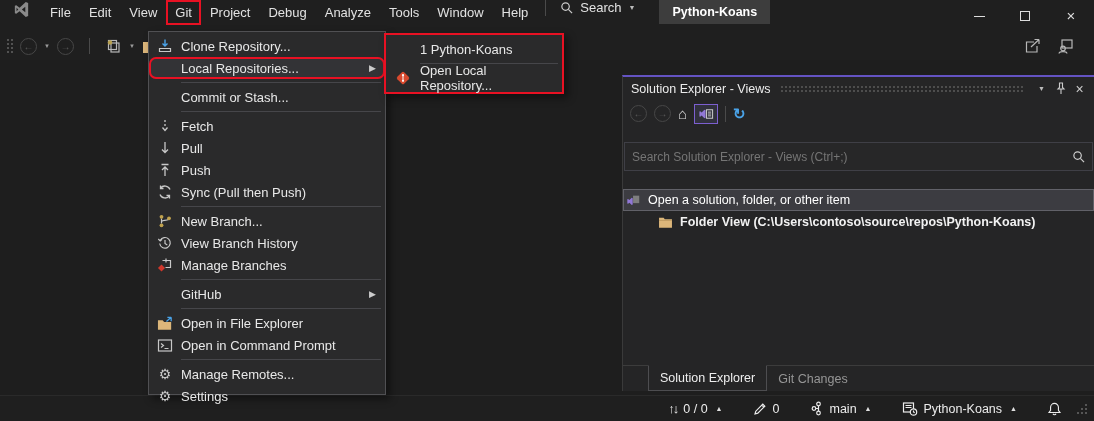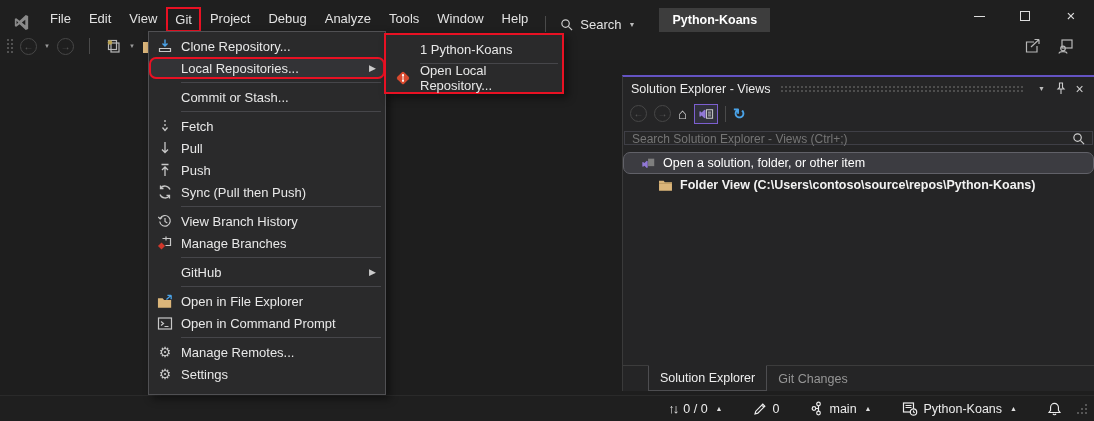--- a/index.html
+++ b/index.html
@@ -7,21 +7,21 @@
   body {
     background:#1e1e1e;
     font-family:"Liberation Sans", sans-serif;
     color:#cccccc;
     position:relative;
     overflow:hidden;
   }
   svg { display:block; }
 
   
-  .titlebar { height:32px; background:#1f1f1f; display:flex; align-items:flex-end; font-size:13px; }
+  .titlebar { height:32px; background:#1f1f1f; display:flex; align-items:flex-start; font-size:13px; }
   .vs-logo { margin:0 10px 0 12px; }
   .menu-item { padding:0 9px; height:26px; line-height:26px; color:#e2e2e2; white-space:nowrap; }
   .menu-item.annotated { border:2px solid #e81123; padding:0 7px; height:25px; line-height:21px; }
   .tb-sep { width:1px; height:16px; background:#4a4a4a; margin:0 8px; }
   .search-box { display:flex; align-items:center; gap:7px; color:#e2e2e2; padding:0 6px; }
   .caret-down { font-size:7px; color:#bbbbbb; }
   .doc-badge { background:#3d3d3d; color:#ffffff; font-weight:bold; font-size:12.5px; padding:5px 13px; margin-left:18px; }
   .win-controls { margin-left:auto; display:flex; height:32px; }
   .win-btn { width:46px; display:flex; align-items:center; justify-content:center; color:#dddddd; }
   .min-glyph { width:11px; height:1px; background:#dddddd; }
@@ -60,28 +60,28 @@
     display:flex; flex-direction:column; z-index:5; }
   .panel-title { height:23px; display:flex; align-items:center; padding:0 5px 0 8px; font-size:12.5px; color:#ececec; }
   .title-dots { flex:1; height:9px; margin:2px 8px 0 10px;
     background-image:radial-gradient(#4d4d4d .8px, transparent 1px); background-size:4px 4px; }
   .pt-btn { width:19px; height:19px; display:flex; align-items:center; justify-content:center; color:#cccccc; }
   .panel-toolbar { height:27px; display:flex; align-items:center; gap:7px; padding:0 7px; }
   .views-btn { border:1px solid #7c5fd0; background:#31313d; padding:2px 3px; display:flex; align-items:center; }
   .home-glyph { font-size:15px; color:#dddddd; line-height:15px; }
   .refresh-glyph { font-size:15px; font-weight:bold; color:#4aa3e8; line-height:15px; }
   .ptb-sep { width:1px; height:16px; background:#4a4a4a; }
-  .panel-search { height:14px; margin:4px 1px; border:1px solid #3f3f46; background:#272728; display:flex; align-items:flex-start; }
+  .panel-search { height:29px; margin:15px 1px; border:1px solid #3f3f46; background:#272728; display:flex; align-items:center; }
   .panel-search input { flex:1; background:transparent; border:none; outline:none; color:#b8b8b8;
     font-size:12px; font-family:"Liberation Sans",sans-serif; padding:0 7px; }
   .panel-search .mag { padding:0 7px; }
   .tree { flex:1; padding-top:3px; }
   .tree-row { height:22px; display:flex; align-items:center; gap:7px; font-size:12.5px; color:#dddddd; }
   .tree-row.selected { background:#3c3c41; border:1px solid #616168; color:#ffffff; }
-  .indent1 { padding-left:17px;border-radius:7px; } .indent2 { padding-left:35px; }
+  .indent1 { padding-left:2px; } .indent2 { padding-left:35px; }
   .bold { font-weight:bold; color:#f2f2f2; }
   .panel-tabs { height:26px; display:flex; align-items:stretch; border-top:1px solid #3c3c3c; }
   .tab { display:flex; align-items:center; padding:0 11px; font-size:12.5px; color:#969696; }
   .tab.active { border:1px solid #4d4d50; border-top:1px solid #252526; margin-top:-1px; margin-left:25px; color:#eeeeee; background:#252526; }
 
   
   .statusbar { position:absolute; left:0; right:0; bottom:0; height:26px; background:#1f1f1f;
     border-top:1px solid #2a2a2a; display:flex; align-items:center; justify-content:flex-end;
     font-size:12.5px; color:#ececec; padding-right:6px; z-index:6; }
   .sb-item { display:flex; align-items:center; gap:6px; margin-right:30px; }
@@ -221,20 +221,31 @@
       <svg width="16" height="16" viewBox="0 0 16 16" fill="none" stroke="#c8c8c8" stroke-width="1.3">
         <path d="M13 5.5 A5.5 5.5 0 0 0 3.5 4.2 M3.5 1.5 v3 h3"></path>
         <path d="M3 10.5 A5.5 5.5 0 0 0 12.5 11.8 M12.5 14.5 v-3 h-3"></path>
       </svg>
     </span>
     <span class="gm-label">Sync (Pull then Push)</span>
   </div>
   <div class="gm-sep"></div>
   <div class="gm-item">
     <span class="gm-icon">
+      <svg width="16" height="16" viewBox="0 0 16 16" fill="none">
+        <path d="M4.5 5.5 v5 M4.5 9 C4.5 6.5 9 8 11.5 6.5" stroke="#c8c8c8" stroke-width="1.2"></path>
+        <circle cx="4.5" cy="3.8" r="1.9" fill="#c0a24e"></circle>
+          <circle cx="4.5" cy="12.3" r="1.9" fill="#c0a24e"></circle>
+          <circle cx="12" cy="5.3" r="1.9" fill="#c0a24e"></circle>
+      </svg>
+    </span>
+    <span class="gm-label">New Branch...</span>
+  </div>
+  <div class="gm-item">
+    <span class="gm-icon">
       <svg width="16" height="16" viewBox="0 0 16 16" fill="none" stroke="#c8c8c8" stroke-width="1.2">
         <path d="M3.2 5.5 A5.3 5.3 0 1 1 2.7 8.5"></path>
           <path d="M1.3 4 L3.2 5.9 L5.1 4.3"></path>
           <path d="M8 5 v3.5 L10.3 10"></path>
       </svg>
     </span>
     <span class="gm-label">View Branch History</span>
   </div>
   <div class="gm-item">
     <span class="gm-icon">

